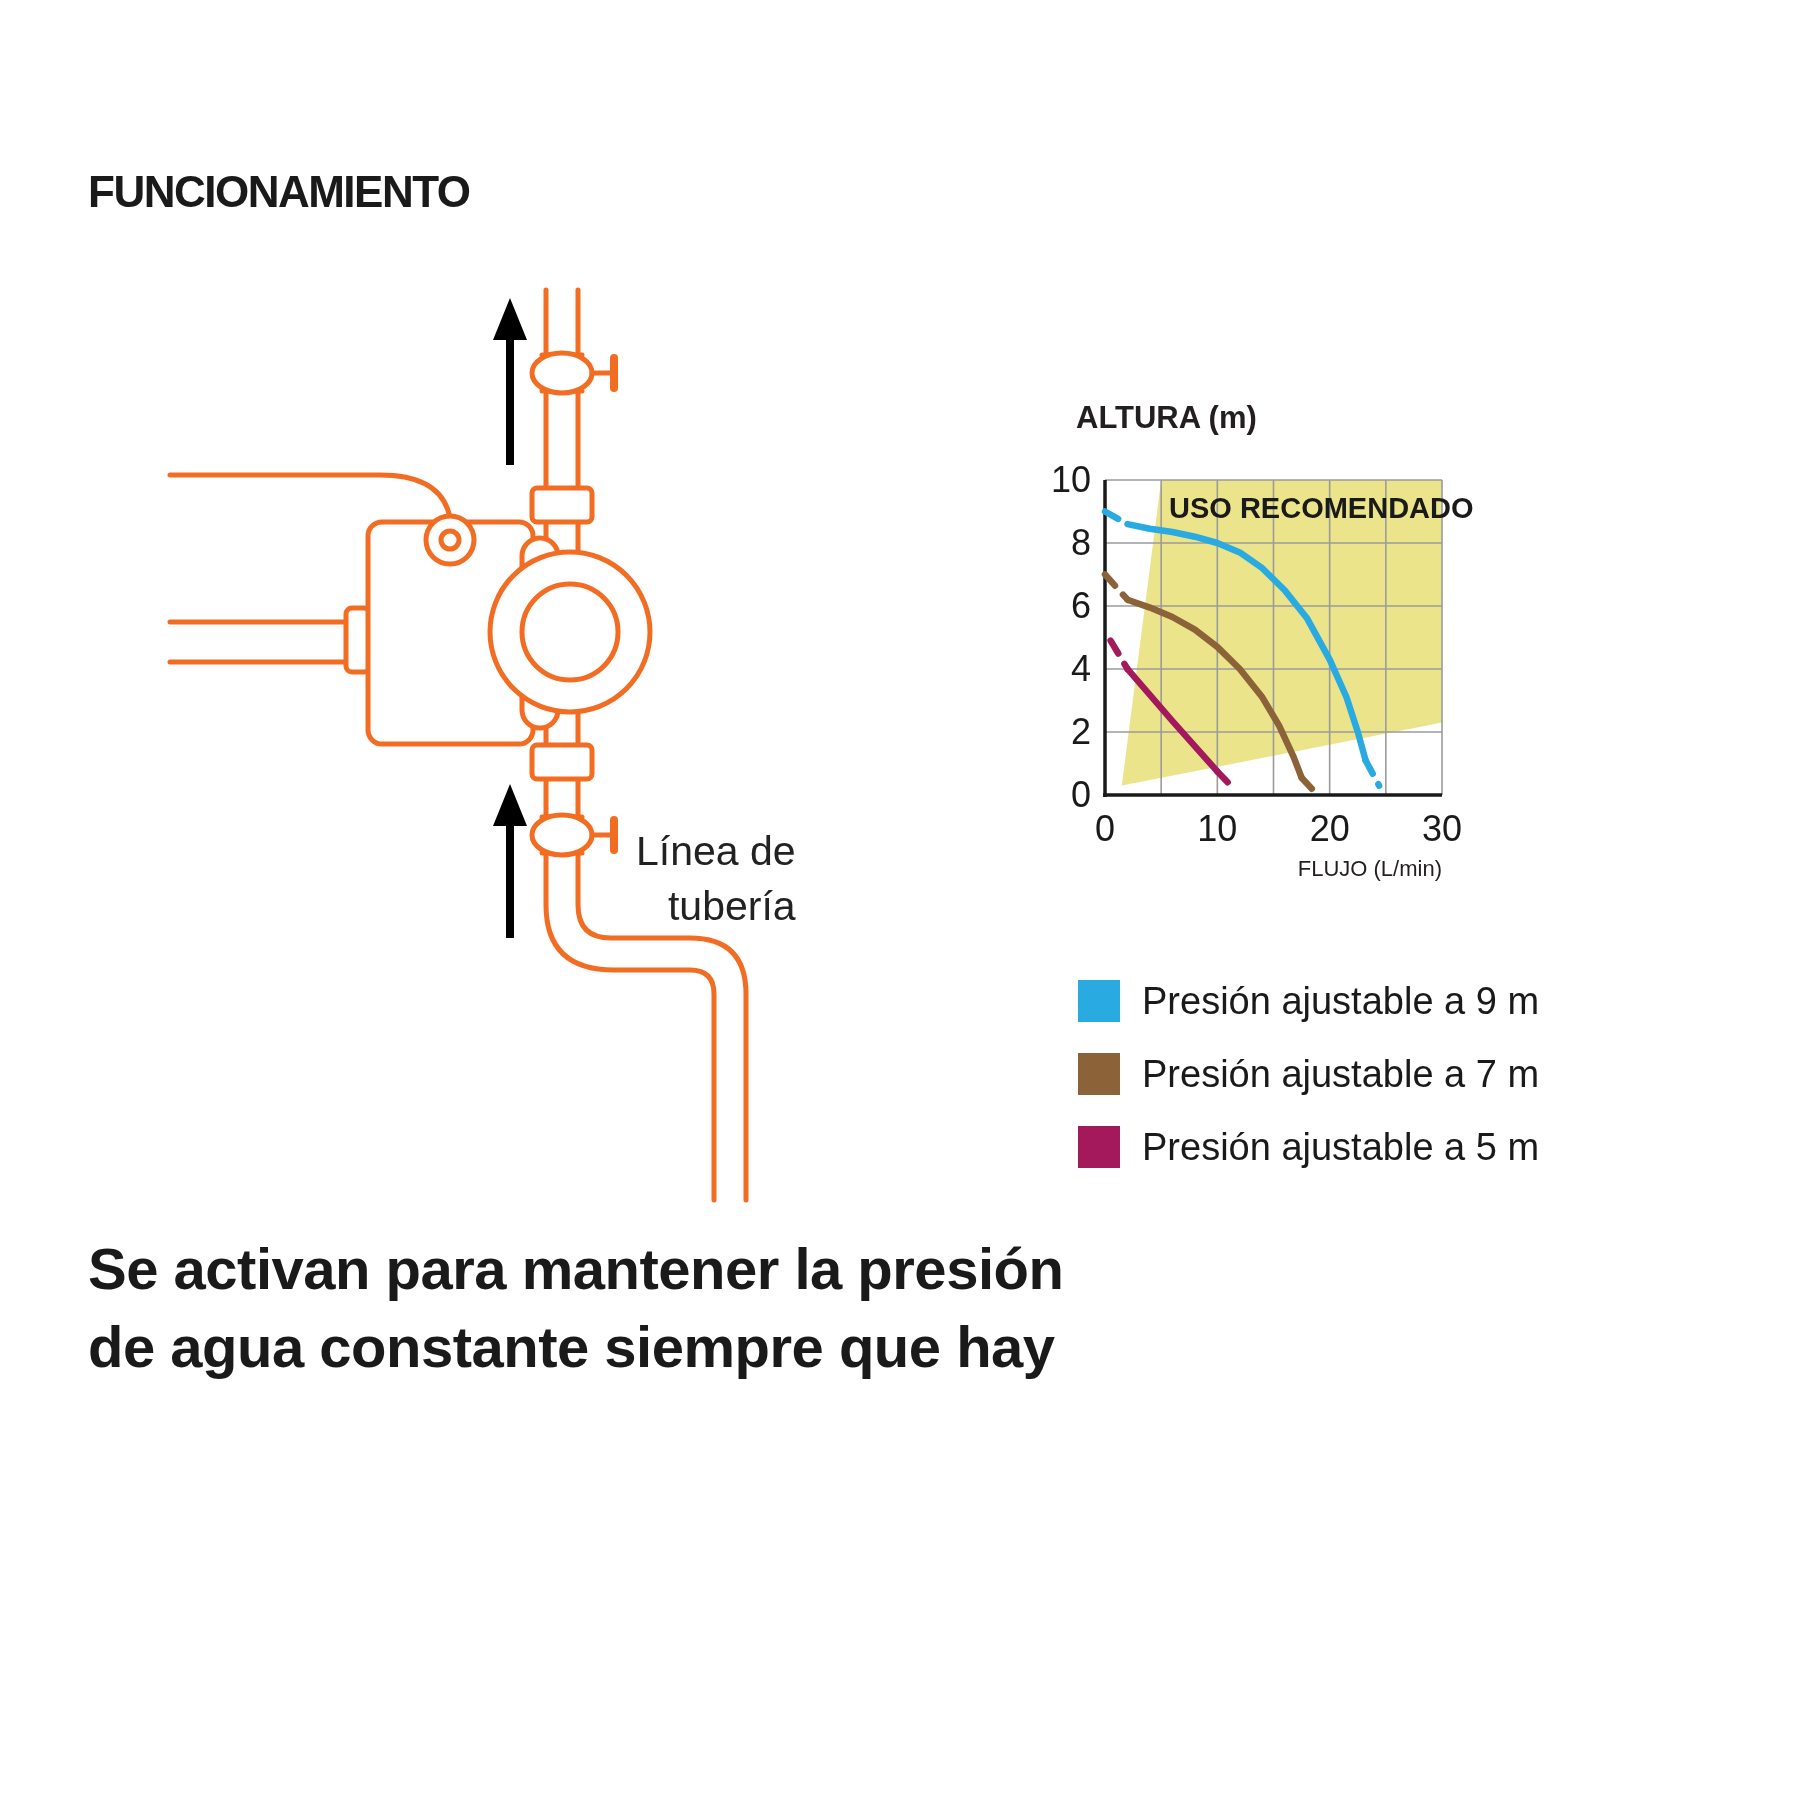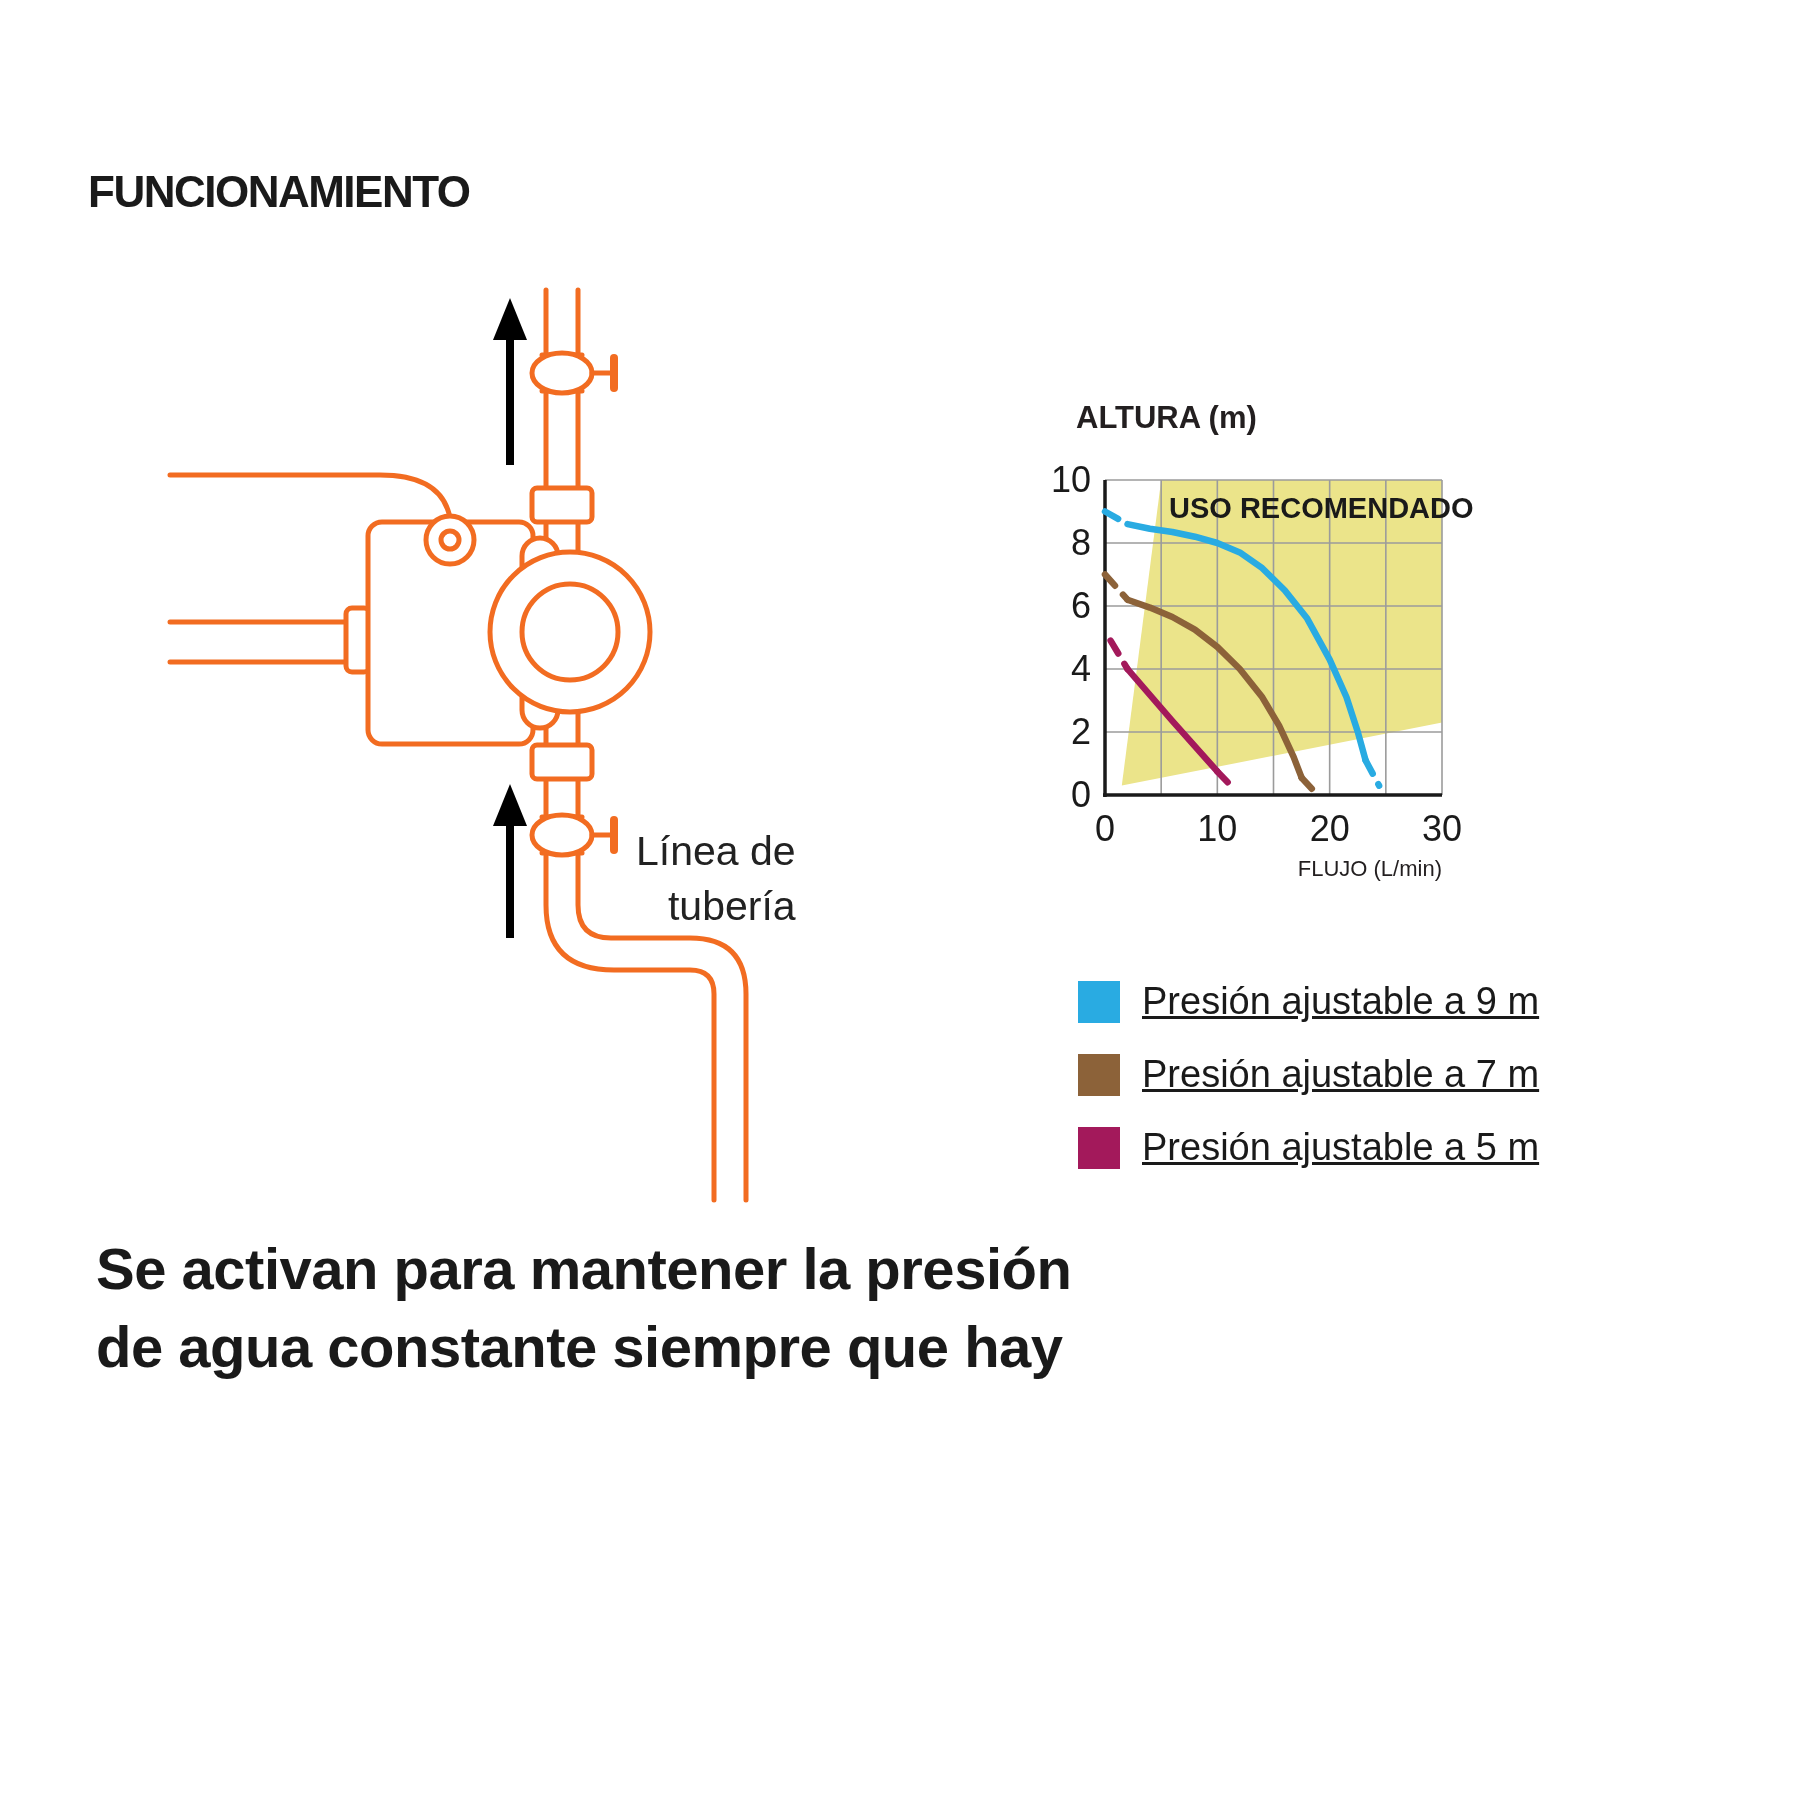--- a/index.html
+++ b/index.html
@@ -15,27 +15,26 @@
   #pipe-label {
     left:636px; top:824px; font-size:41px; line-height:1.34; color:#222222;text-align:right;
   }
   #altura-label { left:1076px; top:400px; font-size:31px; color:#231f20;font-weight:bold; }
   #flujo-label {
     left:1150px; top:856px; width:292px; text-align:right; font-size:22px; color:#231f20;
   }
   #chart-svg { left:1050px; top:450px; }
   #chart-svg text { font-family:"Liberation Sans", sans-serif; }
   #legend { left:1078px; top:980px; display:flex; flex-direction:column; gap:30px; }
-  .legend-row { display:flex; align-items:center; gap:22px;text-decoration:underline; }
+  .legend-row { display:flex; align-items:flex-start; gap:22px; }
   .swatch { width:42px; height:42px; flex:0 0 42px; }
   .legend-label { font-size:38px; color:#1a1a1a; }
   #body-text {
     left:88px; top:1230px; font-size:58px; font-weight:bold; line-height:1.34;
     letter-spacing:-0.5px;
-    margin-left:8px;
   }
 </style>
 </head>
 <body>
 
 <h1 id="title" class="abs">FUNCIONAMIENTO</h1>
 
 <svg id="pump-svg" class="abs" width="650" height="950" viewBox="0 0 650 950" style="color: rgb(242, 108, 33);">
   <g stroke="currentColor" stroke-width="5" fill="none" stroke-linecap="round" stroke-linejoin="round">
 

